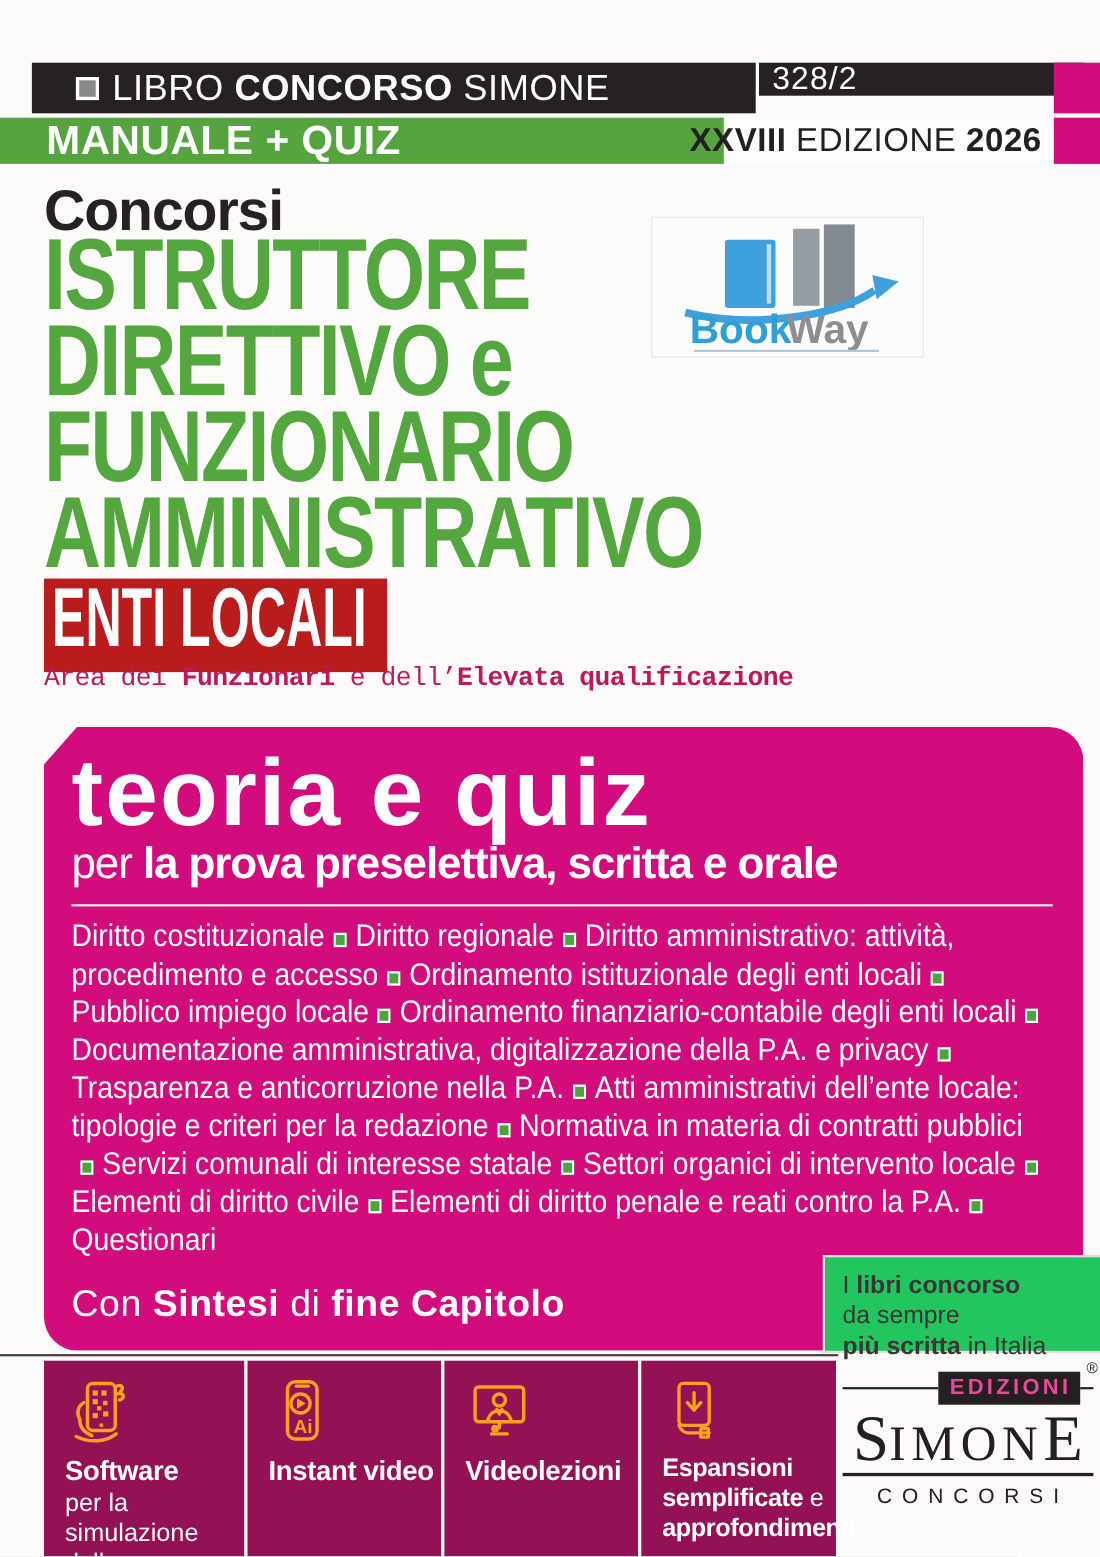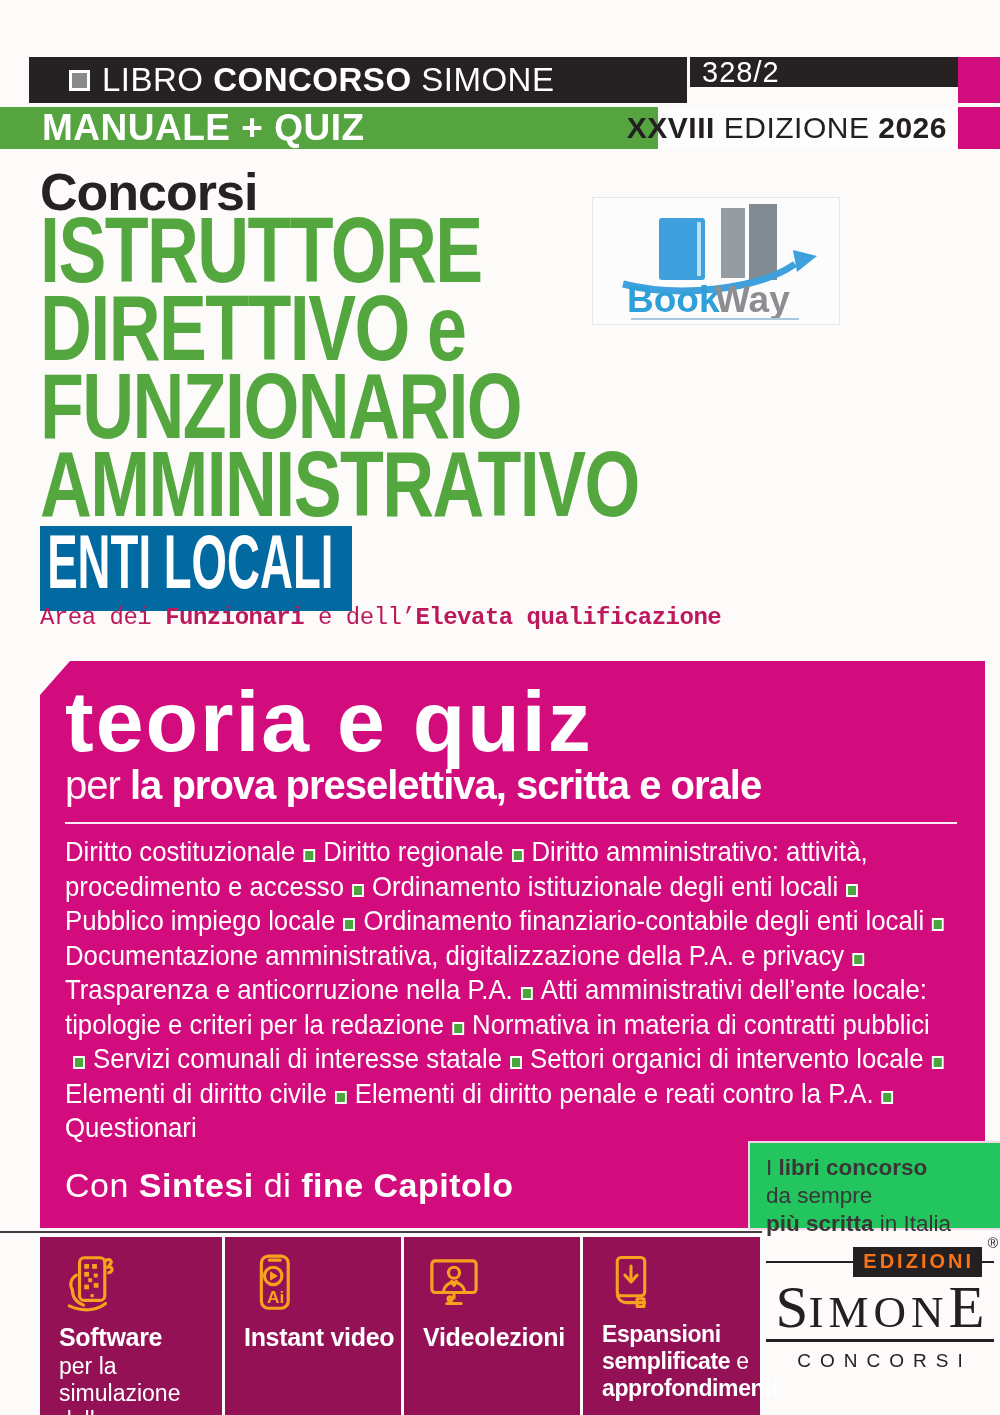--- a/index.html
+++ b/index.html
@@ -18,31 +18,32 @@
   .series-label { font-size:33px; letter-spacing:.5px; white-space:nowrap; }
   .series-label .b { font-weight:800; }
   .series-book-icon { width:21px; height:21px; border:3px solid #fff; background:#8a8a8a; margin:0 12px 0 0; flex:0 0 auto; }
   .code { font-size:29px; padding-left:12px; letter-spacing:1px; }
   .manuale { font-size:37px; font-weight:800; letter-spacing:.5px; }
   .edition { font-size:30px; padding-right:10px; letter-spacing:.5px; white-space:nowrap; }
   .edition .b { font-weight:800; }
   
   .kicker { font-size:52px; font-weight:800; color:#262123; letter-spacing:-1px; }
   .gt-line { height:78px; overflow:visible; color:#54a73f; font-weight:800; font-size:92px; line-height:70px; letter-spacing:-2px; transform:scaleX(.78); transform-origin:left top; white-space:nowrap; }
-  .badge { background:#0369a1; width:312px; height:85px; overflow:hidden; }
+  .badge { background:#b91c1c; width:312px; height:85px; overflow:hidden; }
   .badge span { display:inline-block; color:#fff; font-weight:800; font-size:76px; line-height:72px; white-space:nowrap; transform:scaleX(.60); transform-origin:left top; padding-left:12px; }
   .area { font-size:24px; color:#be185d; white-space:nowrap; letter-spacing:-.5px;font-family:Liberation Mono, monospace; }
   .area .b { font-weight:700; }
   
   .bookway { background:#fcfcfc; border:1px solid #e9e6e3; }
   
   .promo {
     background:#d30c7e; color:#fff;
     clip-path:polygon(30px 0, 100% 0, 100% 100%, 0 100%, 0 34px);
     padding:20px 28px 0 25px;
+    border-radius:31px;
   }
   .promo-heading { font-size:86px; font-weight:800; line-height:80px; letter-spacing:2px; }
   .promo-sub { font-size:40px; letter-spacing:-1px; margin-top:2px; }
   .promo-sub .light { font-weight:400; opacity:.96; }
   .promo-sub .b { font-weight:700; }
   .promo-rule { height:2px; background:rgba(255,255,255,.92); margin-top:14px; width:892px; }
   .topics { margin-top:10px; width:985px; transform:scaleX(.903); transform-origin:left top; font-size:28.5px; line-height:34.5px; font-weight:400; }
   .bullet { display:inline-block; width:13px; height:13px; background:#4aa53c; border:2.5px solid #fff; margin:0 9px; vertical-align:-1px; }
   .sintesi { position:absolute; left:25px; top:505px; font-size:34px; letter-spacing:.5px; }
   .sintesi .b { font-weight:800; }
@@ -56,21 +57,21 @@
   .cell svg { display:block; }
   .f-title { font-weight:800; font-size:25px; margin-top:10px; letter-spacing:-.3px; line-height:28px; }
   .f-desc { font-size:23px; line-height:27px; margin-top:2px; font-weight:400; }
   .f-mixed { font-weight:800; font-size:23px; line-height:27px; margin-top:10px; letter-spacing:-.4px; }
   .f-mixed .r { font-weight:400; }
   
   .simone { width:228px; color:#242021; }
   .simone-top { display:flex; align-items:center; position:relative; }
   .rule-l { flex:1; height:2.5px; background:#242021; }
   .rule-r { width:12px; height:2.5px; background:#242021; }
-  .ed-box { background:#242021; color:#f97316; font-weight:700; font-size:20px; letter-spacing:3px; padding:3px 8px 4px 10px; }
+  .ed-box { background:#242021; color:#ec4899; font-weight:700; font-size:20px; letter-spacing:3px; padding:3px 8px 4px 10px; }
   .reg { position:absolute; right:-4px; top:-12px; font-size:14px; }
   .simone-name { text-align:center; font-family:"Liberation Serif", serif; line-height:1; margin-top:1px; white-space:nowrap; }
   .simone-name .big { font-size:59px; }
   .simone-name .mid { font-size:45px; letter-spacing:5px; }
   .simone-rule { height:2.5px; background:#242021; margin-top:2px; }
   .simone-concorsi { text-align:center; font-size:19px; letter-spacing:9px; padding-left:9px; margin-top:8px; }
 </style>
 </head>
 <body>
 

